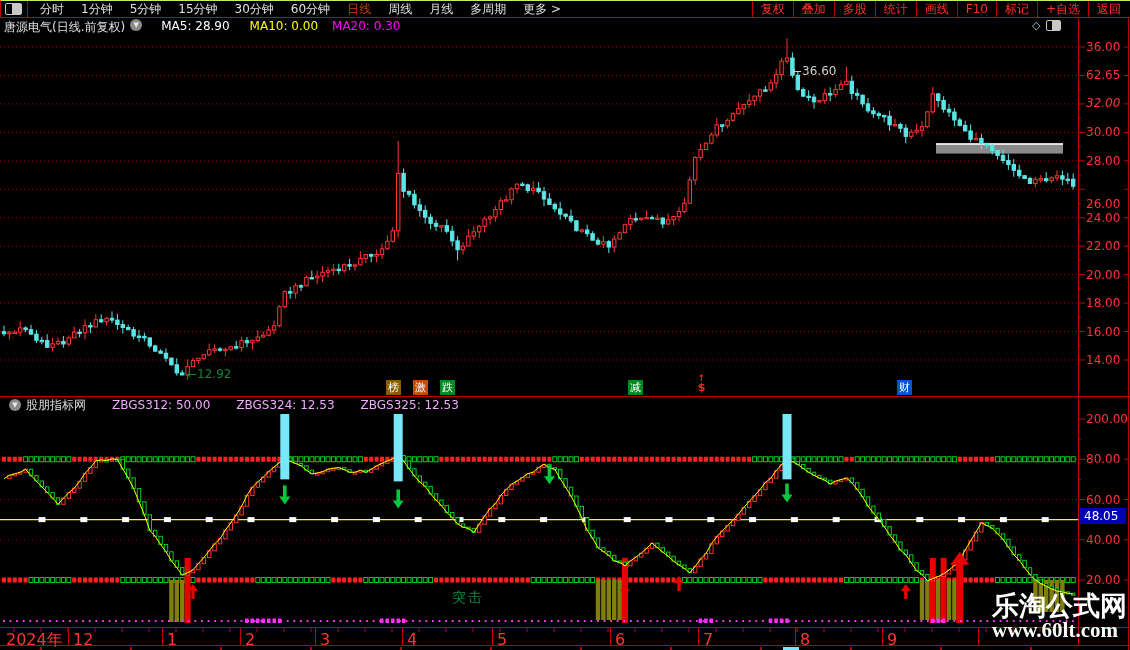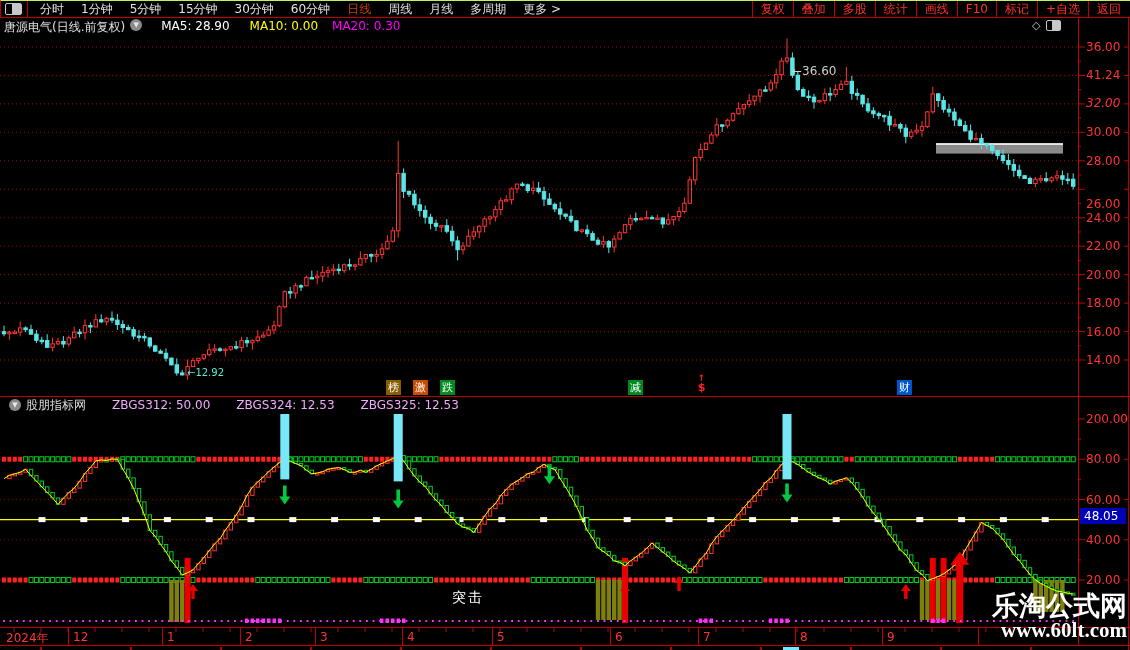--- a/index.html
+++ b/index.html
@@ -26,27 +26,27 @@
   #diamond-icon{color:#c8c8c8;font-size:11px;line-height:11px;}
   #layout-icon{width:13px;height:9px;border:1px solid #c8c8c8;border-radius:2px;
                background:linear-gradient(to right,#000 42%,#c8c8c8 42%);}
   .cbtn{position:absolute;top:380px;width:15px;height:15px;font-size:11px;line-height:15px;
         text-align:center;color:#fff;z-index:5;}
   .cbtn-arrow{position:absolute;left:0;right:0;top:-9px;font-size:9px;font-weight:bold;}
   #ind-header{position:absolute;left:4px;top:398px;height:14px;display:flex;align-items:center;
               font-size:12px;color:#ddd;z-index:6;white-space:nowrap;}
   .ind-val{color:#f0abfc;margin-left:26px;}
   .axis-label{position:absolute;left:1086px;width:42px;font-size:12px;color:#ff3434;z-index:4;}
-  .month-label{position:absolute;top:630px;font-size:12px;color:#ff3434;z-index:4;white-space:nowrap;}
+  .month-label{position:absolute;top:630px;font-size:16px;color:#ff3434;z-index:4;white-space:nowrap;}
   #cur-box{position:absolute;left:1080px;top:508px;width:46px;height:16px;background:#0000b4;
            color:#fff;font-size:12px;line-height:16px;padding-left:4px;z-index:5;box-sizing:border-box;}
   #anno-high{position:absolute;left:792px;top:36px;color:#cfcfcf;font-size:12px;z-index:5;margin-top:28px;}
-  #anno-low{position:absolute;left:187px;top:367px;color:#5eead4;font-size:10px;z-index:5;}
-  #tuji{position:absolute;left:452px;top:589px;color:#ffffff;font-size:14px;letter-spacing:2px;z-index:5;}
-  #watermark{position:absolute;right:3px;top:592px;text-align:right;color:#ffffff;z-index:9;line-height:1.04;}
+  #anno-low{position:absolute;left:187px;top:367px;color:#15803d;font-size:12px;z-index:5;}
+  #tuji{position:absolute;left:452px;top:589px;color:#15803d;font-size:14px;letter-spacing:2px;z-index:5;}
+  #watermark{position:absolute;right:3px;top:592px;text-align:left;color:#ffffff;z-index:9;line-height:1.04;}
   #wm1{font-size:27px;font-weight:bold;}
   #wm2{font-size:21px;font-weight:bold;font-family:"Liberation Serif","DejaVu Serif",serif;}
 </style>
 </head>
 <body>
 
 <div id="app">
   <svg id="chart-svg" width="1130" height="650">
       <line x1="0" y1="396.5" x2="1130" y2="396.5" stroke="#c00000"></line>
       <line x1="0" y1="627.5" x2="1130" y2="627.5" stroke="#c00000"></line>
@@ -1491,21 +1491,21 @@
   </div>
 
   <div id="cur-box">48.05</div>
   <div id="tuji">突击</div>
 
   <div id="watermark">
     <div id="wm1">乐淘公式网</div>
     <div id="wm2">www.60lt.com</div>
   </div>
 <div class="axis-label" style="top: 40px;">36.00</div>
-    <div class="axis-label" style="top: 68.454px;">41.24</div>
+    <div class="axis-label" style="top: 68.454px;">62.65</div>
     <div class="axis-label" style="top: 96px; font-style: italic;">32.00</div>
     <div class="axis-label" style="top: 125.362px;">30.00</div>
     <div class="axis-label" style="top: 153.816px;">28.00</div>
     <div class="axis-label" style="top: 197px;">26.00</div>
     <div class="axis-label" style="top: 210.724px;">24.00</div>
     <div class="axis-label" style="top: 239.178px;">22.00</div>
     <div class="axis-label" style="top: 267.632px;">20.00</div>
     <div class="axis-label" style="top: 296.086px;">18.00</div>
     <div class="axis-label" style="top: 324.54px;">16.00</div>
     <div class="axis-label" style="top: 352.994px;">14.00</div>

